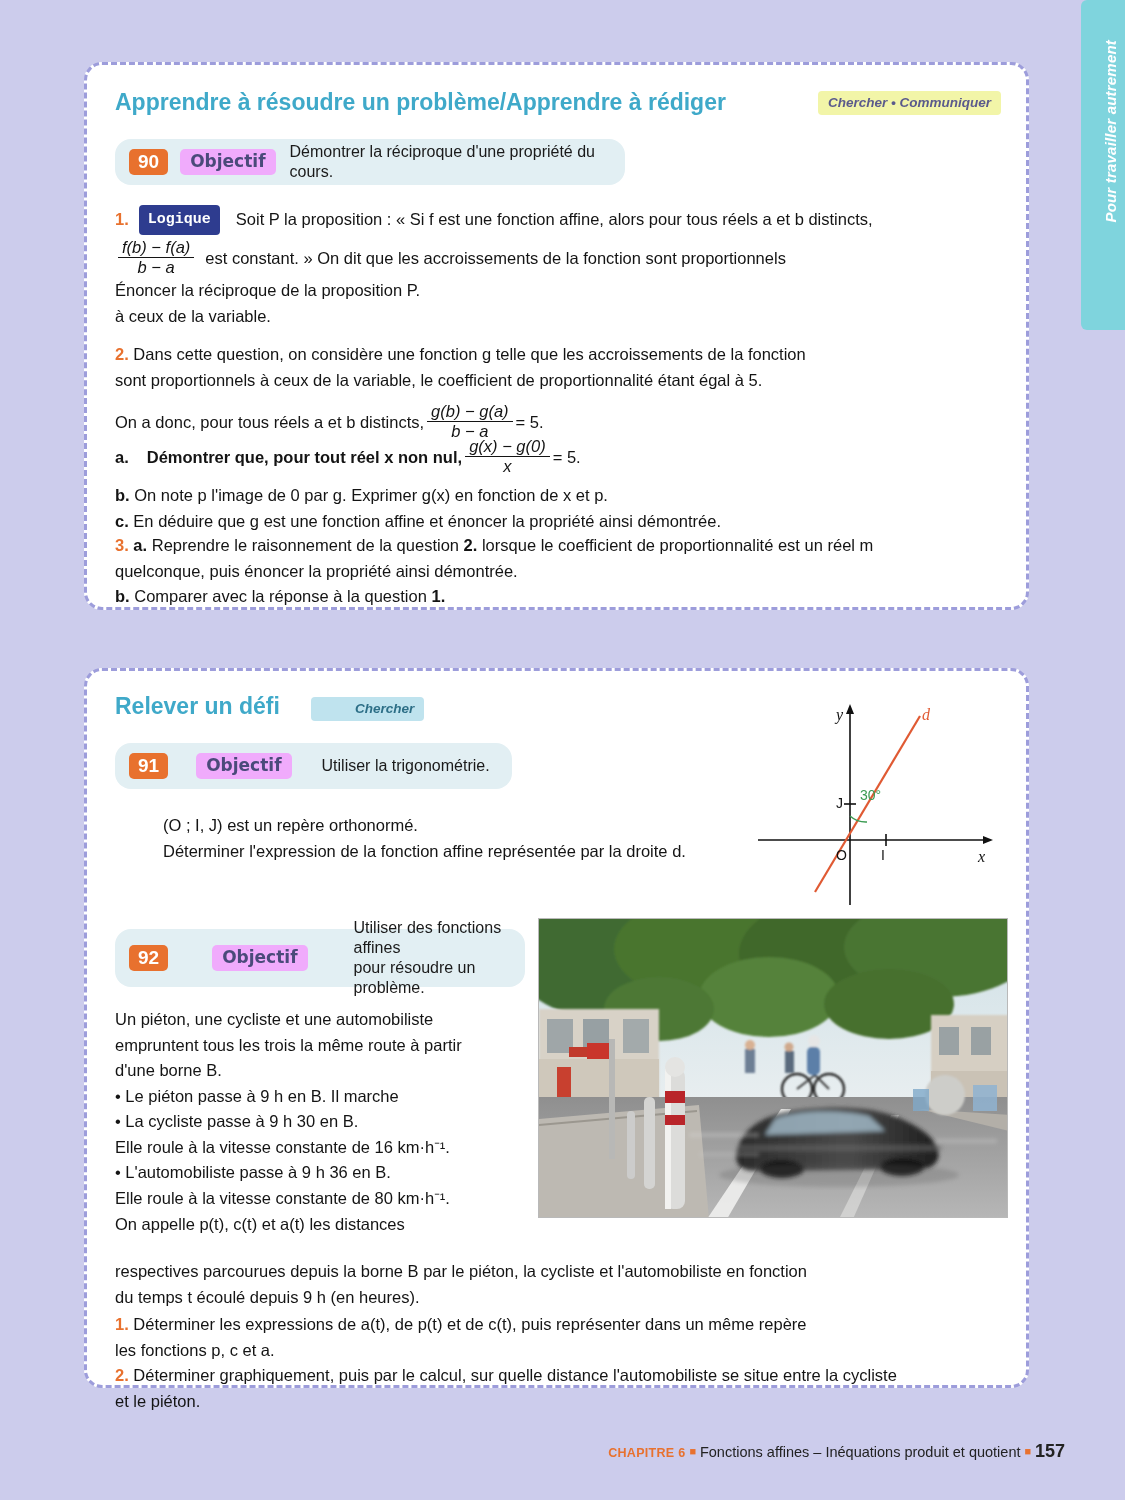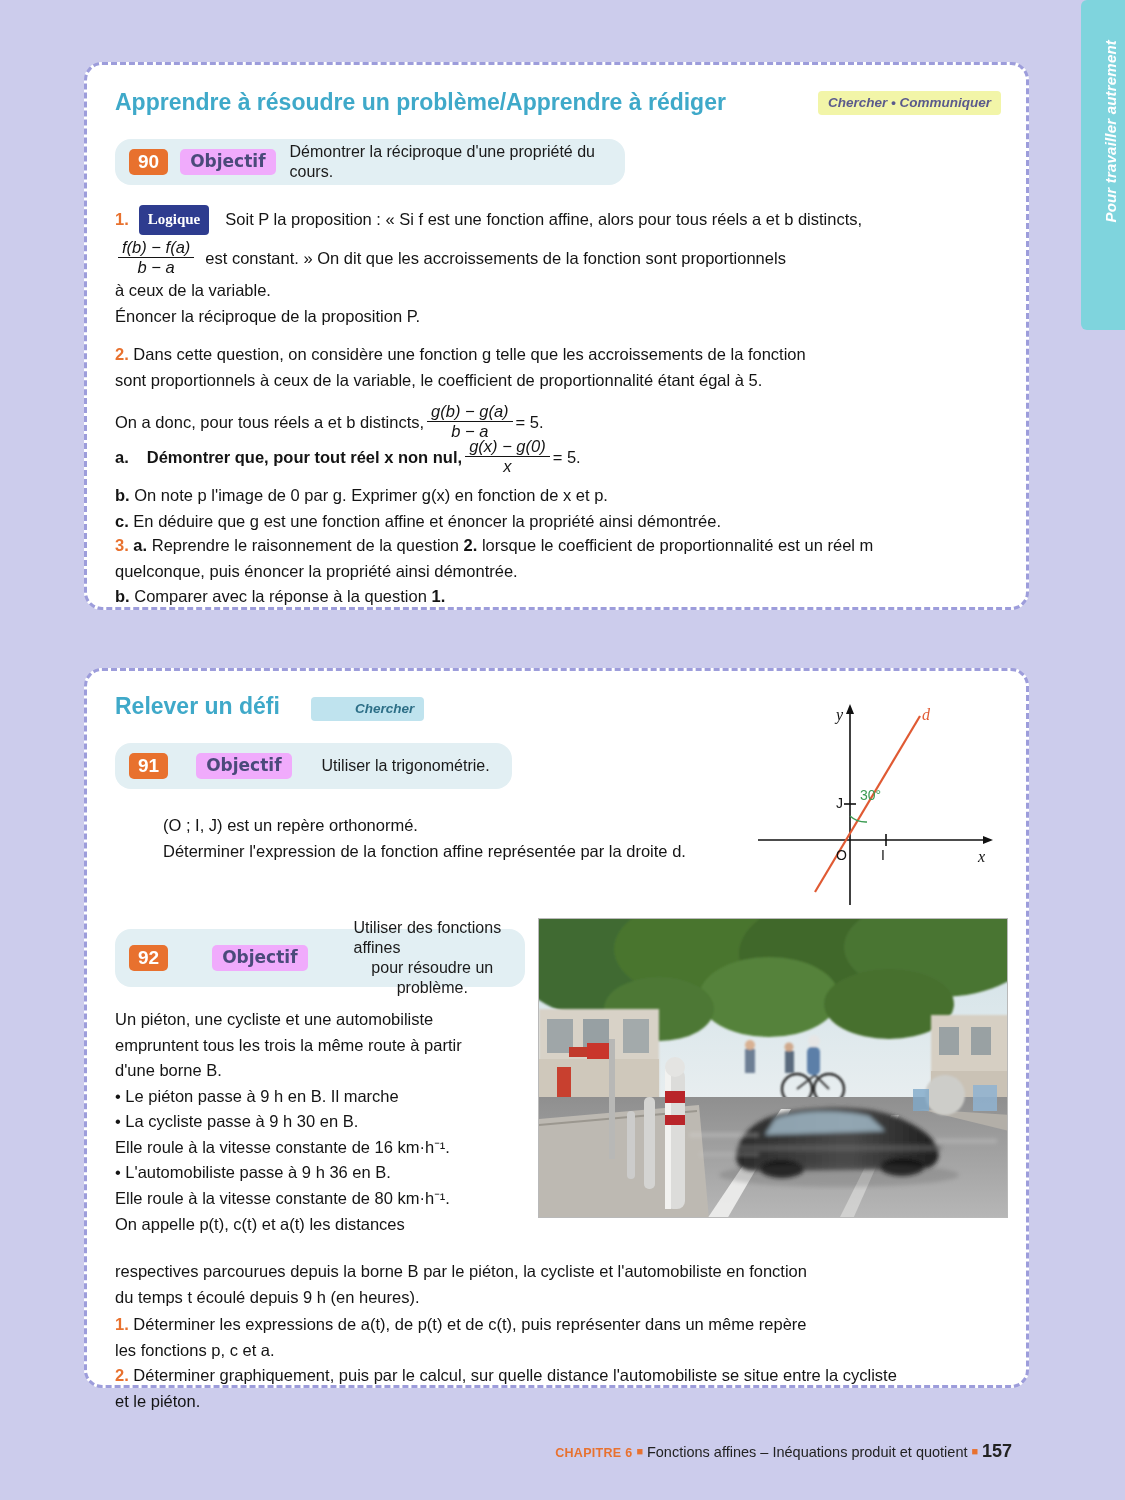--- a/index.html
+++ b/index.html
@@ -129,21 +129,21 @@
   }
   .bold { font-weight: bold; }
   .logique {
     display: inline-block;
     background: #2e3c8f;
     color: #ffffff;
     font-weight: bold;
     font-size: 15px;
     border-radius: 4px;
     padding: 3px 9px 4px 9px;
-    font-family: Liberation Serif, serif;
+    font-family: Liberation Mono, monospace;
   }
   .frac {
     display: inline-block;
     vertical-align: middle;
     text-align: center;
     font-style: italic;
     line-height: 1.15;
     margin: 0 3px;
     position: relative;
     top: -1px;
@@ -169,21 +169,21 @@
     overflow: hidden;
     border: 1px solid #b9b9b9;
     box-sizing: border-box;
   }
   .footer {
     position: absolute;
     left: 0;
     right: 0;
     bottom: 38px;
     text-align: right;
-    padding-right: 113px;
+    padding-right: 60px;
     font-size: 14px;
     color: #333;
   }
   .footer .chap {
     color: #e8712e;
     font-weight: bold;
     font-size: 12.5px;
     letter-spacing: .3px;
   }
   .footer .sq {
@@ -229,22 +229,22 @@
         <span class="logique">Logique</span>
         <span style="margin-left:6px;">Soit P la proposition : « Si f est une fonction affine, alors pour tous réels a et b distincts,</span>
       </div>
       <div style="display:flex; align-items:center; margin-top:4px;">
         <span class="frac">
           <span class="fnum">f(b) − f(a)</span>
           <span class="fden">b − a</span>
         </span>
         <span style="margin-left:8px;">est constant. » On dit que les accroissements de la fonction sont proportionnels</span>
       </div>
+      <div>Énoncer la réciproque de la proposition P.</div>
       <div>à ceux de la variable.</div>
-      <div>Énoncer la réciproque de la proposition P.</div>
     </div>
 
     <div class="body-text" style="left:28px; top:277px; width:890px;">
       <div>
         <span class="num">2.</span>
         <span>Dans cette question, on considère une fonction g telle que les accroissements de la fonction</span>
       </div>
       <div>sont proportionnels à ceux de la variable, le coefficient de proportionnalité étant égal à 5.</div>
       <div style="display:flex; align-items:center; margin-top:10px;">
         <span>On a donc, pour tous réels a et b distincts,</span>
@@ -309,21 +309,21 @@
     <div class="body-text" style="left:28px; top:142px; width:640px;margin-left:48px;">
       <div>(O ; I, J) est un repère orthonormé.</div>
       <div>Déterminer l'expression de la fonction affine représentée par la droite d.</div>
     </div>
 
     <div class="objbar" style="left:28px; top:258px; width:410px; height:58px; padding:0 14px;gap:32px;">
       <span class="exnum">92</span>
       <span class="objlabel" style="margin-left:12px;">Objectif</span>
       <span style="margin-left:14px; display:inline-block; line-height:1.25;">
         <span class="objtext" style="display:block;">Utiliser des fonctions affines</span>
-        <span class="objtext" style="display:block;text-align:center;">pour résoudre un problème.</span>
+        <span class="objtext" style="display:block;">pour résoudre un problème.</span>
       </span>
     </div>
 
     <div class="body-text" style="left:28px; top:336px; width:470px;">
       <div>Un piéton, une cycliste et une automobiliste</div>
       <div>empruntent tous les trois la même route à partir</div>
       <div>d'une borne B.</div>
       <div>• Le piéton passe à 9 h en B. Il marche</div>
       <div>• La cycliste passe à 9 h 30 en B.</div>
       <div>Elle roule à la vitesse constante de 16 km·h⁻¹.</div>

